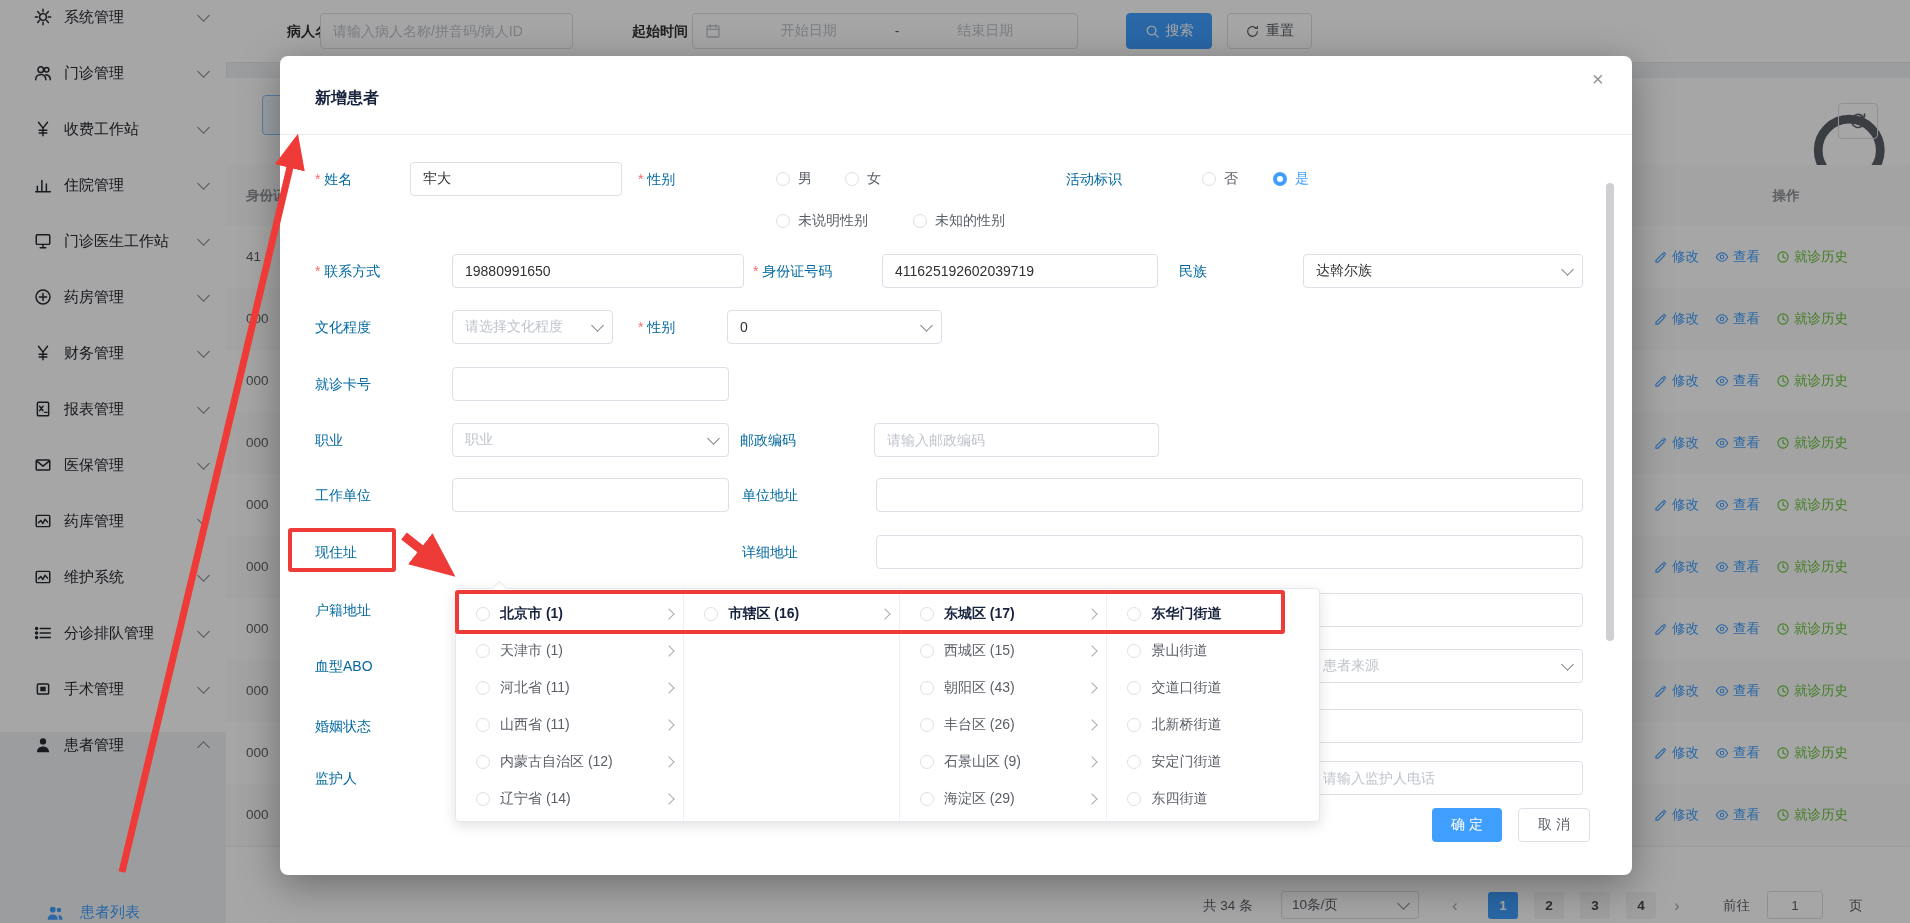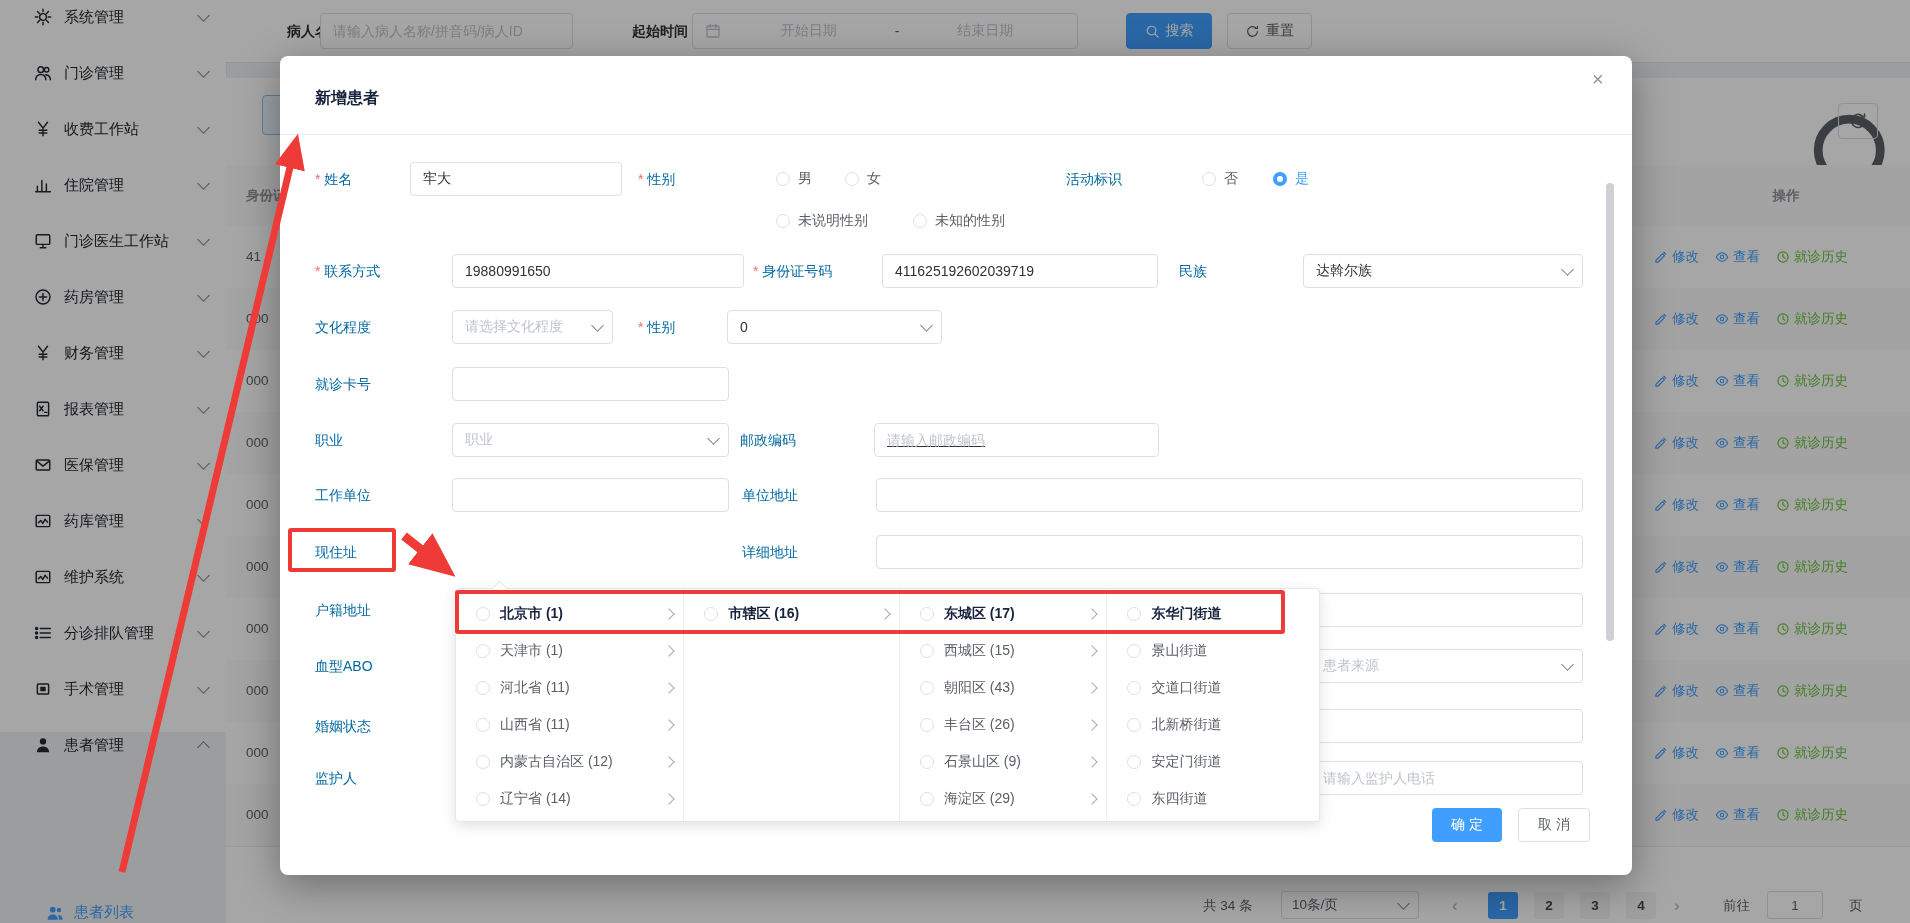--- a/index.html
+++ b/index.html
@@ -8,21 +8,21 @@
   svg{display:block}
   
   .app{position:absolute;inset:0}
   .sidebar{position:absolute;left:0;top:0;width:226px;height:732px;background:#fff;border-right:1px solid #e6e8eb}
   .side-items{position:absolute;left:0;top:-11px;right:0}
   .side-item{height:56px;display:flex;align-items:center;padding:0 18px 0 34px;font-size:15px;color:#24282e;cursor:pointer}
   .side-item .ic{width:18px;height:18px;margin-right:12px;color:#24282e}
   .side-item .lbl{flex:1}
   .chev{width:8px;height:8px;border-right:1.5px solid #7d8086;border-bottom:1.5px solid #7d8086;transform:rotate(45deg);margin-top:-4px}
   .chev.up{transform:rotate(-135deg);margin-top:4px}
-  .sub-item{position:absolute;left:46px;top:903px;display:flex;align-items:center;gap:10px;color:#409eff;font-size:15px}
+  .sub-item{position:absolute;left:46px;top:903px;display:flex;align-items:center;gap:16px;color:#409eff;font-size:15px}
   .sub-item .ic{width:18px;height:18px;color:#409eff}
   
   .topbar{position:absolute;left:226px;top:0;width:1684px;height:62px;background:#fff;border-bottom:1px solid #e4e7ed}
   .tb-label{position:absolute;top:13px;height:36px;line-height:36px;font-size:14px;font-weight:700;color:#303133}
   .tb-input{position:absolute;top:13px;height:36px;border:1px solid #dcdfe6;border-radius:4px;background:#fff;
             font-size:14px;color:#606266;padding:0 12px;box-sizing:border-box;font-family:inherit}
   input::placeholder{color:#bfc4cc}
   .range{position:absolute;left:466px;top:13px;width:386px;height:36px;border:1px solid #dcdfe6;border-radius:4px;background:#fff;
          display:flex;align-items:center;padding:0 12px;box-sizing:border-box;font-size:14px;color:#bfc4cc}
   .range .ic{width:16px;height:16px;color:#c0c4cc;margin-right:8px}
@@ -629,21 +629,21 @@
 
   <div class="f-label" style="left:35px;top:311px">就诊卡号</div>
   <input class="f-inp" style="left: 172px; top: 311px; width: 277px;">
 
   <div class="f-label" style="left:35px;top:367px">职业</div>
   <div class="f-sel" style="left:172px;top:367px;width:277px">
     <span class="ph">职业</span>
       <span class="chev"></span>
   </div>
   <div class="f-label" style="left:460px;top:367px">邮政编码</div>
-  <input class="f-inp" style="left: 594px; top: 367px; width: 285px; text-decoration: underline;" placeholder="请输入邮政编码">
+  <input class="f-inp" style="left: 594px; top: 367px; width: 285px;" placeholder="请输入邮政编码">
 
   <div class="f-label" style="left:35px;top:422px">工作单位</div>
   <input class="f-inp" style="left: 172px; top: 422px; width: 277px;">
   <div class="f-label" style="left:462px;top:422px">单位地址</div>
   <input class="f-inp" style="left: 596px; top: 422px; width: 707px;">
 
   <div class="f-label" style="left:35px;top:479px">现住址</div>
   <div class="f-label" style="left:462px;top:479px">详细地址</div>
   <input class="f-inp" style="left: 596px; top: 479px; width: 707px;">
 

